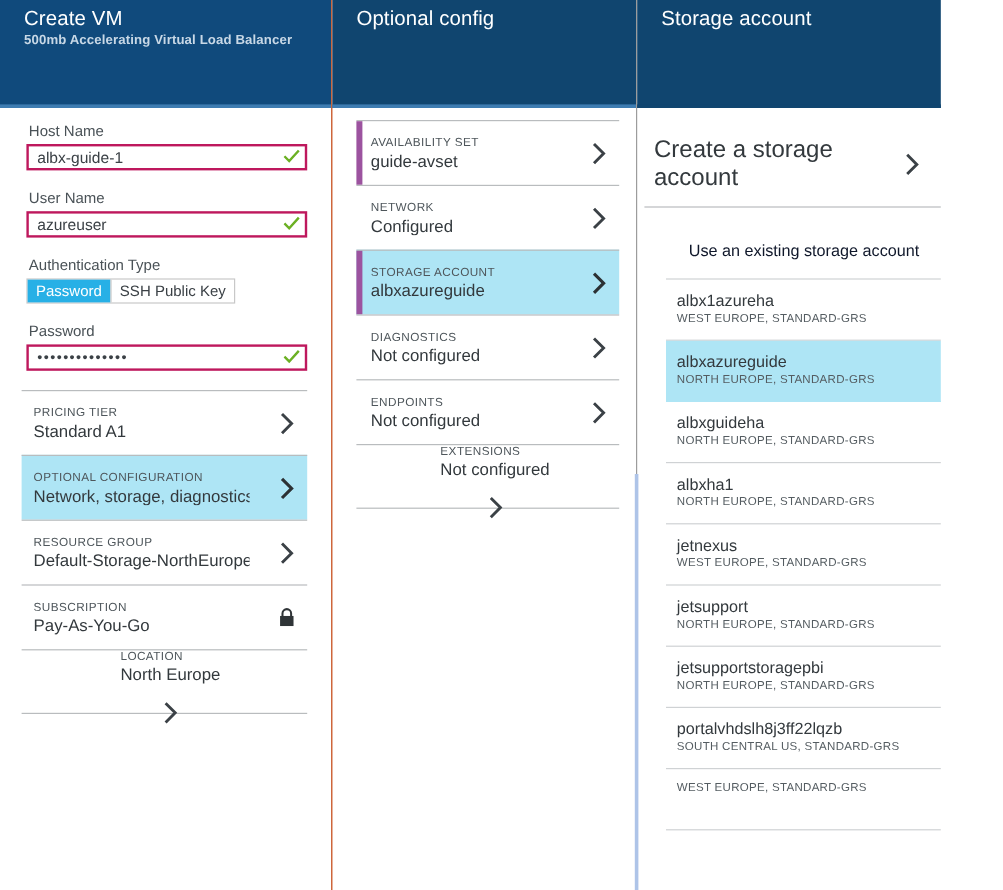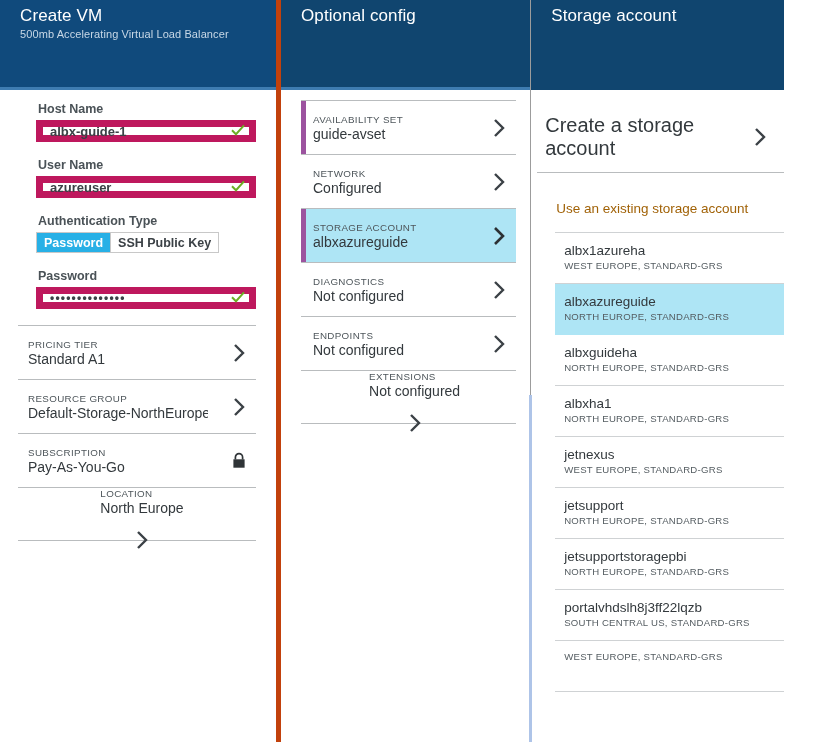--- a/index.html
+++ b/index.html
@@ -23,21 +23,21 @@
   }
 
   
   .blade {
     position: relative;
     height: 742px;
     background: #ffffff;
     box-sizing: border-box;
   }
   .blade-left   { width: 276px; }
-  .blade-mid    { width: 280px; border-left: 5px solid #c2410c; }
+  .blade-mid    { width: 280px; border-left: 1px solid #c2410c; }
   .blade-right  { width: 280px; border-left: 1px solid #9c9c9c; }
 
   .blade-header {
     height: 90px;
     background: #114a7b;
     box-sizing: border-box;
     position: relative;
   }
   .blade-left .blade-header  { background: #104a7c; }
   .blade-mid  .blade-header  { background: #10456f; }
@@ -55,46 +55,45 @@
   .blade-title {
     color: #ffffff;
     font-size: 17px;
     font-weight: 400;
     padding: 6px 0 0 20px;
     letter-spacing: .1px;
   }
   .blade-subtitle {
     color: #c8d8e6;
     font-size: 11px;
-    font-weight: normal;
+    font-weight: bold;
     padding: 2px 0 0 20px;
     letter-spacing: .1px;
   }
 
   .blade-body {
     position: relative;
     height: 652px;
     box-sizing: border-box;
   }
 
   
   .form {
-    padding: 12px 20px 0 36px;
-    font-weight: bold;
+    padding: 12px 20px 0 22px;
   }
   .field-label {
     font-size: 12.5px;
     color: #4a5257;
     margin: 0 0 4px 2px;
   }
   .field-spacer { height: 16px; }
   .text-input {
     position: relative;
     height: 22px;
-    border: 7px solid #be185d;
+    border: 2px solid #be185d;
     background: #ffffff;
     display: flex;
     align-items: center;
     box-sizing: border-box;
   }
   .text-input .value {
     font-size: 13px;
     color: #3b4146;
     padding-left: 7px;
     flex: 1;
@@ -212,22 +211,23 @@
   .create-row .create-label {
     flex: 1;
     font-size: 20px;
     color: #33393d;
     padding-left: 8px;
   }
   .create-row .row-chevron { width: 30px; justify-content: flex-start; }
 
   .existing-title {
     font-size: 13.5px;
-    color: #a16207;
+    color: #0f172a;
     padding: 28px 0 0 25px;
+    text-align: center;
   }
   .acct-list {
     margin: 16px 0 0 24px;
     border-top: 1px solid #cfd2d4;
   }
   .acct {
     height: 51px;
     box-sizing: border-box;
     padding: 9px 0 0 9px;
     border-bottom: 1px solid #cfd2d4;
@@ -323,20 +323,31 @@
             <div class="row-label">PRICING TIER</div>
             <div class="row-value">Standard A1</div>
           </div>
           <div class="row-chevron">
             <svg class="chev" viewBox="0 0 12 20" aria-hidden="true">
                 <path d="M2 2 L10 10 L2 18" stroke="#3b4146" stroke-width="2.4" fill="none"></path>
               </svg>
           </div>
         </div>
 
+        <div class="row selected">
+          <div class="row-texts">
+            <div class="row-label">OPTIONAL CONFIGURATION</div>
+            <div class="row-value">Network, storage, diagnostics</div>
+          </div>
+          <div class="row-chevron">
+            <svg class="chev" viewBox="0 0 12 20" aria-hidden="true">
+                <path d="M2 2 L10 10 L2 18" stroke="#2c3134" stroke-width="2.6" fill="none"></path>
+              </svg>
+          </div>
+        </div>
 
         <div class="row">
           <div class="row-texts">
             <div class="row-label">RESOURCE GROUP</div>
             <div class="row-value">Default-Storage-NorthEurope</div>
           </div>
           <div class="row-chevron">
             <svg class="chev" viewBox="0 0 12 20" aria-hidden="true">
                 <path d="M2 2 L10 10 L2 18" stroke="#3b4146" stroke-width="2.4" fill="none"></path>
               </svg>

